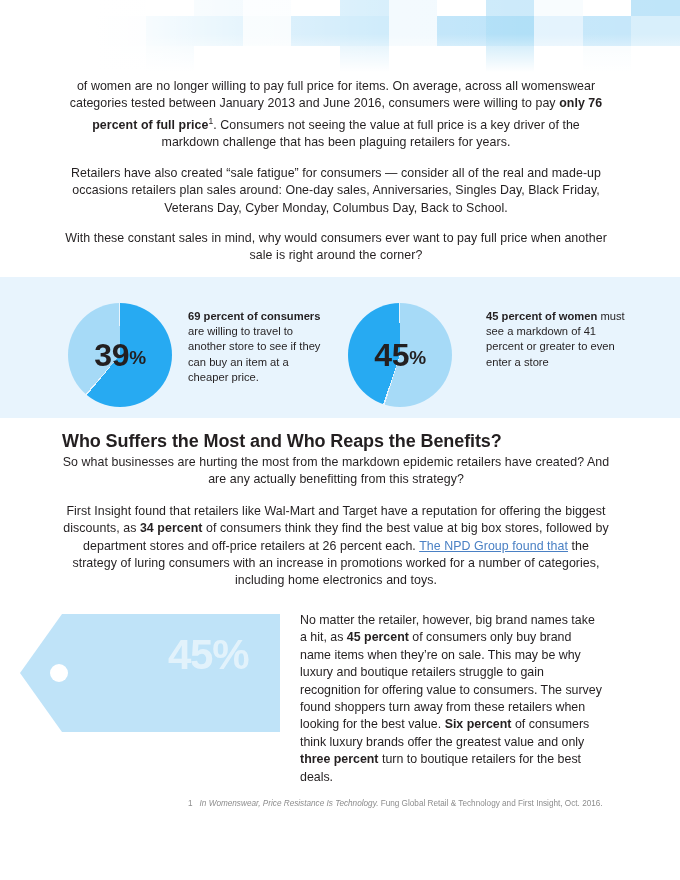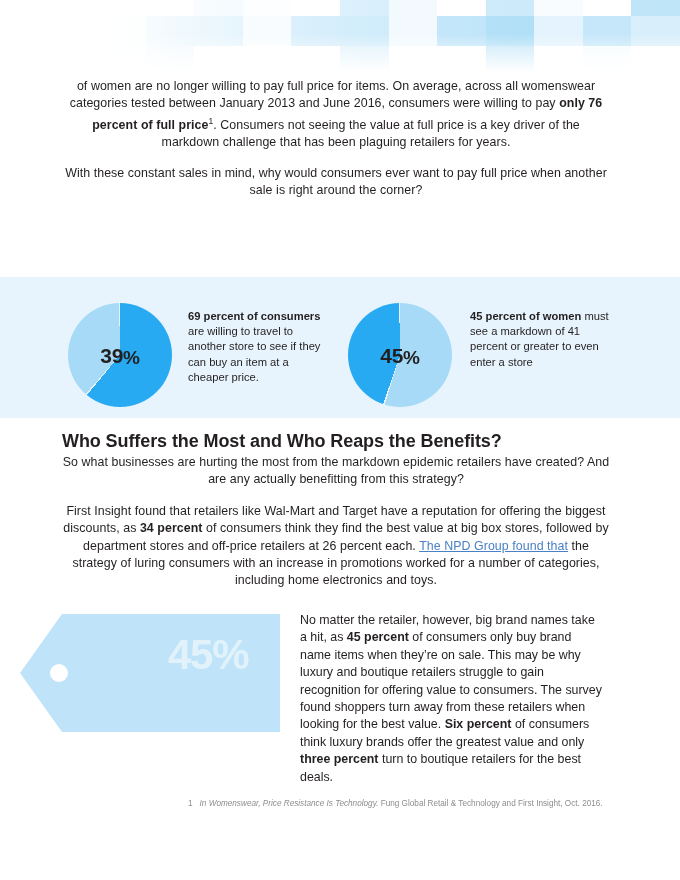--- a/index.html
+++ b/index.html
@@ -79,21 +79,21 @@
       #e8f4fd 197.1deg 199deg,
       #27aaf2 199deg 359.1deg,
       #e8f4fd 359.1deg 360.9deg);
   }
   .pie-label{
     position:absolute; left:0; top:0; width:104px; height:104px;
     display:flex; align-items:center; justify-content:center;
     color:#231f20; font-weight:bold;
     letter-spacing:-0.02em;
   }
-  .pie-num{ font-size:21px; line-height:1;text-align:right; }
+  .pie-num{ font-size:32px; line-height:1;text-align:right; }
   .pie-pct{ font-size:19px; line-height:1; margin-top:4px; }
 
   .stat-copy{
     position:absolute; top:32px;
     font-size:11.2px; line-height:15.2px; color:#231f20;
   }
   .stat-copy b{ font-weight:bold; }
 
   
   h2.section-title{
@@ -189,20 +189,21 @@
       <div class="tile" style="background: rgb(207, 234, 251); opacity: 0;"></div>
       <div class="tile" style="background: rgb(124, 201, 244); opacity: 0.06;"></div>
       <div class="tile" style="background: rgb(169, 220, 247); opacity: 0;"></div>
     </div>
   <div id="header-fade"></div>
   <div id="header-bottom-fade"></div>
 </div>
 
 <div class="col" style="top:78px;">
   <p class="body"><span>of women are no longer willing to pay full price for items. On average, across all womenswear categories tested between January 2013 and June 2016, consumers were willing to pay </span><b>only 76 percent of full price</b><span class="sup">1</span><span>. Consumers not seeing the value at full price is a key driver of the markdown challenge that has been plaguing retailers for years.</span></p>
+  <p class="body">Retailers have also created “sale fatigue” for consumers — consider all of the real and made-up occasions retailers plan sales around: One-day sales, Anniversaries, Singles Day, Black Friday, Veterans Day, Cyber Monday, Columbus Day, Back to School.</p>
   <p class="body">With these constant sales in mind, why would consumers ever want to pay full price when another sale is right around the corner?</p>
 </div>
 
 <div id="stat-band">
 
   <div class="pie-block" style="left:68px;">
     <div class="pie" id="pie-39"></div>
     <div class="pie-label">
       <span class="pie-num">39</span>
         <span class="pie-pct">%</span>
@@ -212,21 +213,21 @@
     <b>69 percent of consumers</b><span> are willing to travel to another store to see if they can buy an item at a cheaper price.</span>
   </div>
 
   <div class="pie-block" style="left:348px;">
     <div class="pie" id="pie-45"></div>
     <div class="pie-label">
       <span class="pie-num">45</span>
         <span class="pie-pct">%</span>
     </div>
   </div>
-  <div class="stat-copy" style="left:470px; width:150px;">
+  <div class="stat-copy" style="left:486px; width:150px;">
     <b>45 percent of women</b><span> must see a markdown of 41 percent or greater to even enter a store</span>
   </div>
 </div>
 
 <div class="col" style="top:430px;">
   <h2 class="section-title">Who Suffers the Most and Who Reaps the Benefits?</h2>
   <p class="body">So what businesses are hurting the most from the markdown epidemic retailers have created? And are any actually benefitting from this strategy?</p>
   <p class="body" style="margin-top:14px;"><span>First Insight found that retailers like Wal-Mart and Target have a reputation for offering the biggest discounts, as </span><b>34 percent</b><span> of consumers think they find the best value at big box stores, followed by department stores and off-price retailers at 26 percent each. </span><a class="inline-link" href="#">The NPD Group found that</a><span> the strategy of luring consumers with an increase in promotions worked for a number of categories, including home electronics and toys.</span></p>
 </div>
 

